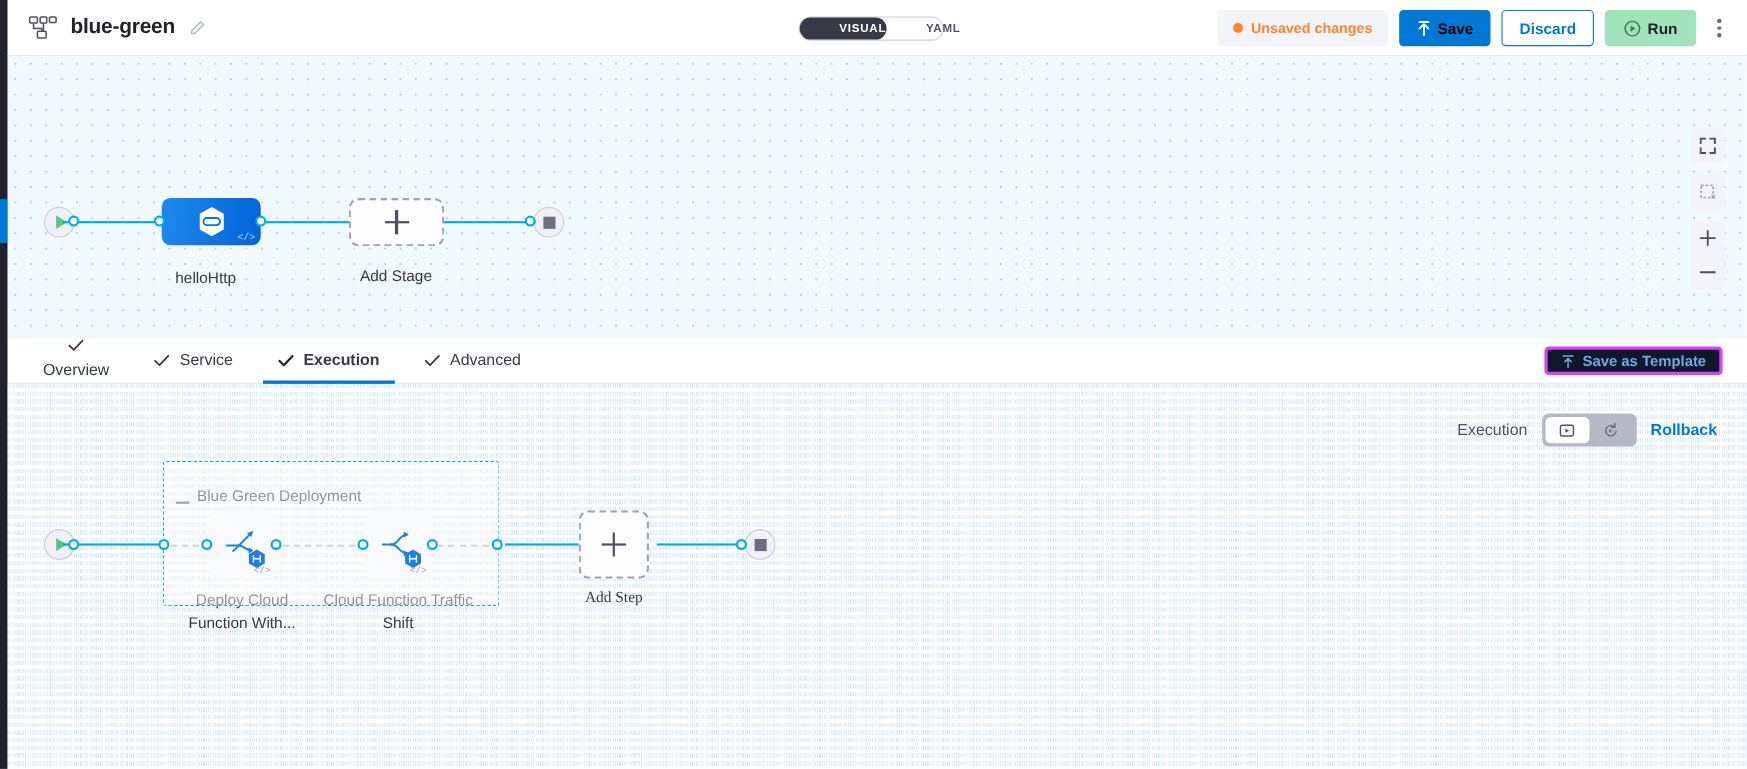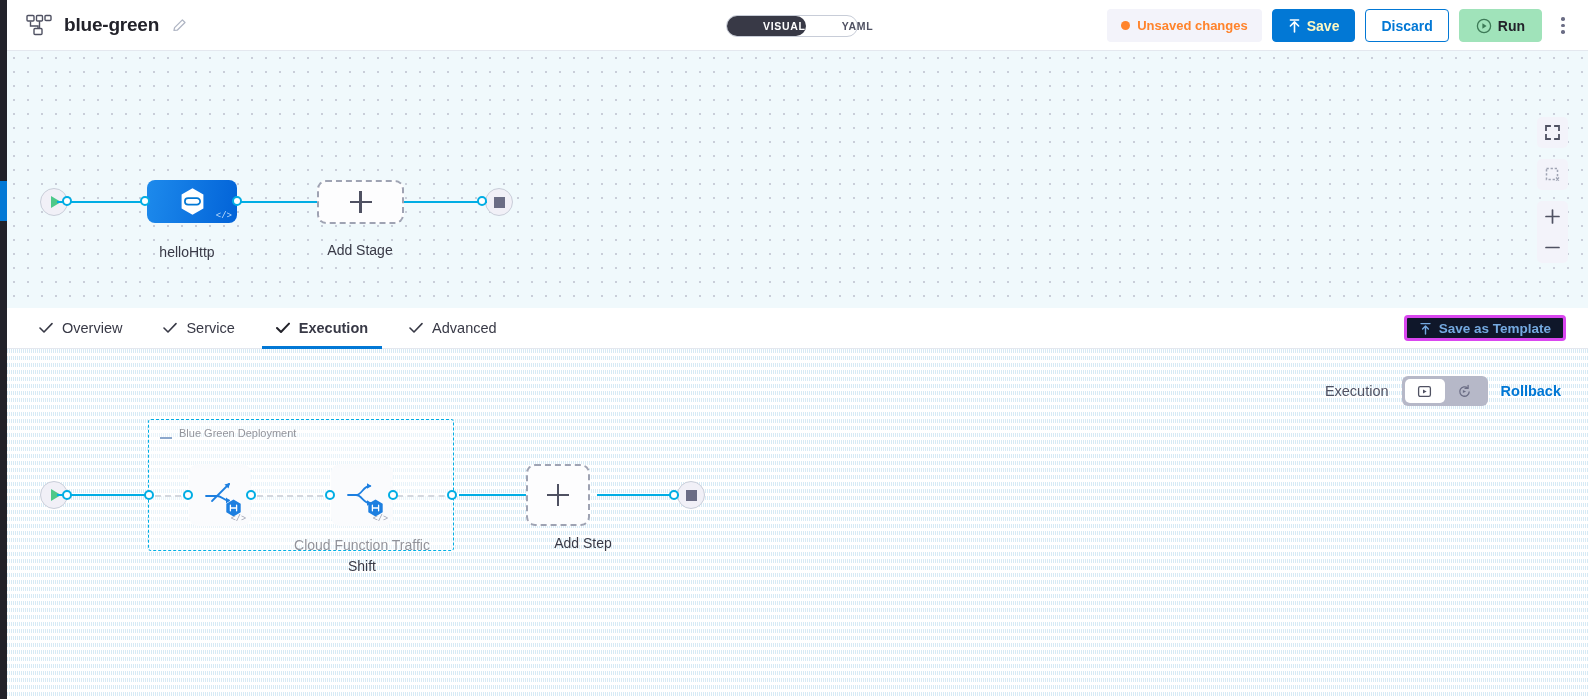--- a/index.html
+++ b/index.html
@@ -56,21 +56,21 @@
     height: 33px; padding: 0 14px; border-radius: 4px; background: #f3f3fa;
     display: flex; align-items: center; gap: 7px;
     font-size: 13px; font-weight: bold; color: #ff832b;
   }
   .unsaved-dot { width: 9px; height: 9px; border-radius: 50%; background: #ff832b; }
   .btn {
     height: 33px; border-radius: 4px; display: flex; align-items: center;
     justify-content: center; gap: 6px; font-size: 14px; font-weight: bold;
     cursor: pointer; padding: 0 15px;
   }
-  .btn-save { background: #0278d5; color: #fef9c3; border: 1px solid #0278d5; }
+  .btn-save { background: #0278d5; color: #000000; border: 1px solid #0278d5; }
   .btn-discard { background: #fff; color: #0278d5; border: 1px solid #0278d5; }
   .btn-run { background: #a0e3ba; color: #22222a; border: 1px solid #a0e3ba; padding: 0 16px; }
   .kebab {
     width: 22px; height: 33px; display: flex; flex-direction: column;
     align-items: center; justify-content: center; gap: 3px; cursor: pointer;
   }
   .kebab i { width: 3.5px; height: 3.5px; border-radius: 50%; background: #6b6d85; display:block; }
 
   
   .canvas-top {
@@ -147,21 +147,21 @@
   .tabbar {
     position: absolute; left: 7px; top: 308px; width: 1581px; height: 41px;
     background: #fff; border-bottom: 1px solid #e4e8ef;
     display: flex; align-items: center;
   }
   .tab {
     display: flex; align-items: center; gap: 9px; height: 41px;
     padding: 0 14px; margin-left: 13px; cursor: pointer;
     font-size: 14.5px; color: #383946;
   }
-  .tab:first-child { margin-left: 18px; }
+  .tab:first-child { margin-left: 18px; flex-direction: column; }
   .tab.active { font-weight: bold; box-shadow: inset 0 -3px 0 0 #0278d5; }
   .tick { width: 14px; height: 12px; display: block; }
   .save-template {
     position: absolute; right: 22px; top: 7px; height: 26px;
     border: 3px solid #d946ef; border-radius: 4px; background: #0f172a;
     display: flex; align-items: center; gap: 7px; padding: 0 12px;
     font-size: 13.5px; font-weight: bold; color: #74a9e0; cursor: pointer;
   }
 
   
@@ -195,22 +195,22 @@
     align-items: center; justify-content: center; cursor: pointer;
   }
   .exec-seg.on { background: #fff; }
   .rollback-link { font-size: 14.5px; font-weight: bold; color: #0278d5; cursor: pointer; }
 
   .group-box {
     position: absolute; border: 1.5px dashed #00ade4; border-radius: 3px;
     background: rgba(255,255,255,0.45); z-index: 2;
   }
   .group-title {
-    position: absolute; font-size: 11px; color: #383946;
-    display: flex; align-items: flex-end; gap: 7px; white-space: nowrap;
+    position: absolute; font-size: 14px; color: #383946;
+    display: flex; align-items: flex-end; gap: 7px; white-space: nowrap; margin-top: 15px;
   }
   .collapse-dash { width: 12px; height: 2.2px; background: #2e5fa3; display: block; }
   .step-node {
     position: absolute; width: 62px; height: 62px; border-radius: 9px;
     background: #fafbfd; display: flex; align-items: center; justify-content: center;
     cursor: pointer; z-index: 3;
   }
   .step-badge {
     position: absolute; right: 9px; bottom: 9px; width: 17px; height: 18px;
   }
@@ -429,20 +429,21 @@
         <path d="M13 27 L30 10" stroke="#1d7fe0" stroke-width="1.8" stroke-linecap="round"></path>
         <path d="M25.5 10.5 L31 9 L29.5 14.5 Z" fill="#1d7fe0"></path>
       </svg>
       <svg class="step-badge" viewBox="0 0 17 18">
         <path d="M8.5 0.6 L15.7 4.8 V13.2 L8.5 17.4 L1.3 13.2 V4.8 Z" fill="#1d7fe0"></path>
         <path d="M5.4 6.2 V11.8 M11.6 6.2 V11.8 M5.4 9 H11.6" stroke="#fff" stroke-width="1.3" stroke-linecap="round"></path>
       </svg>
       <span class="step-code">&lt;/&gt;</span>
     </div>
     <div class="port" style="left:239px; top:141px;"></div>
+    <div class="step-label" style="left:143px; top:186px;">Deploy Cloud Function With...</div>
 
     <div class="port" style="left:318px; top:141px;"></div>
 
     <div class="step-node" style="left:324px; top:115px;">
       <svg width="42" height="42" viewBox="0 0 42 42">
         <path d="M7 21 H15" stroke="#1d7fe0" stroke-width="1.8" stroke-linecap="round"></path>
         <path d="M15 21 C21 21 22 12 29 12" fill="none" stroke="#1d7fe0" stroke-width="1.8" stroke-linecap="round"></path>
         <path d="M15 21 C21 21 22 29 29 29" fill="none" stroke="#1d7fe0" stroke-width="1.8" stroke-linecap="round"></path>
         <path d="M26 9.2 L30.5 12 L26 14.8 Z" fill="#1d7fe0"></path>
         <path d="M26 26.2 L30.5 29 L26 31.8 Z" fill="#1d7fe0"></path>
@@ -455,20 +456,20 @@
     </div>
     <div class="port" style="left:381px; top:141px;"></div>
     <div class="step-label" style="left:285px; top:186px;">Cloud Function Traffic Shift</div>
 
     <div class="port" style="left:440px; top:141px;"></div>
 
     <div class="add-node" style="left:519px; top:115px; width:64px; height:62px;">
       <span class="plus-h"></span>
       <span class="plus-v"></span>
     </div>
-    <div class="step-label" style="left:506px; top:184px;">Add Step</div>
+    <div class="step-label" style="left:481px; top:184px;font-family:Liberation Serif, serif;">Add Step</div>
 
     <div class="port" style="left:662px; top:141px;"></div>
     <div class="node-end" style="left:670px; top:132px;">
       <span class="sq-stop"></span>
     </div>
   </div>
 </div>
 
 </body></html>

